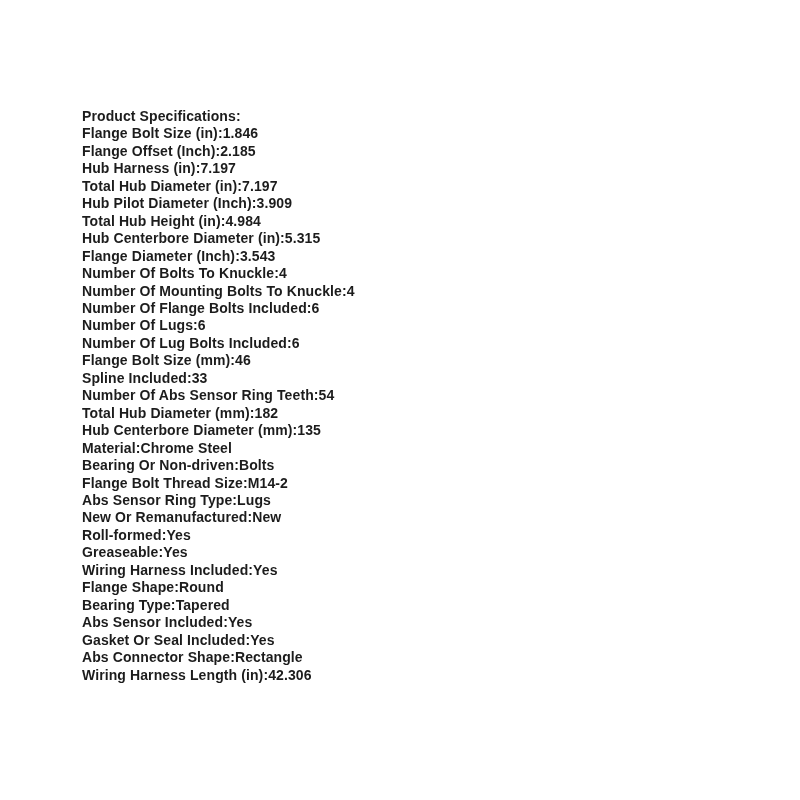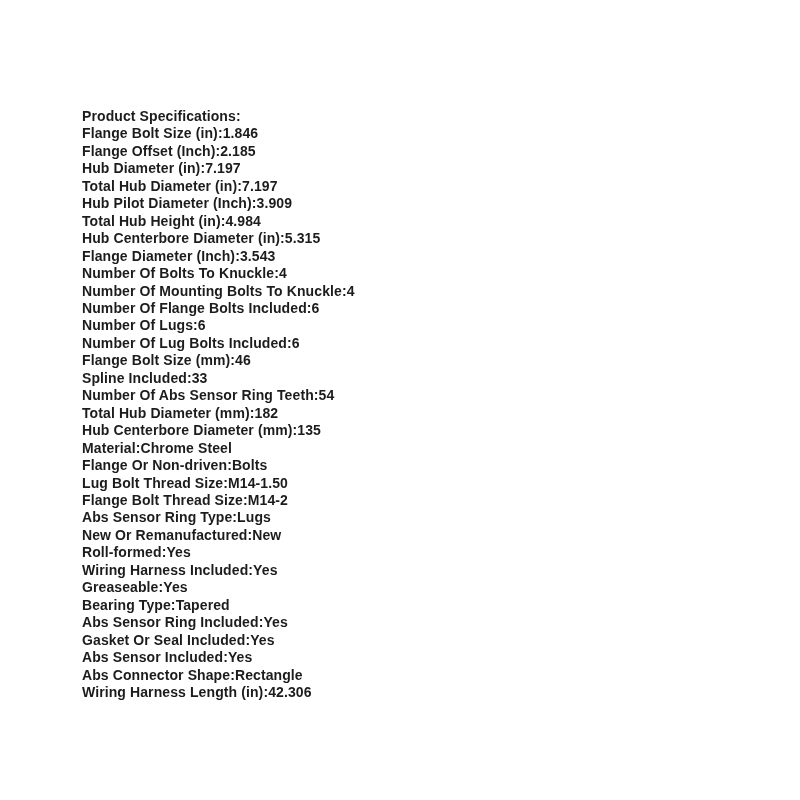--- a/index.html
+++ b/index.html
@@ -40,21 +40,21 @@
 <body>
 
 <div class="page">
   <div class="spec-block">
     <div class="spec-title">Product Specifications:</div>
     <div id="spec-list">
   <div class="spec-row"><span class="spec-label">Flange Bolt Size (in)</span><span class="spec-separator">:</span><span class="spec-value">1.846</span></div>
 
   <div class="spec-row"><span class="spec-label">Flange Offset (Inch)</span><span class="spec-separator">:</span><span class="spec-value">2.185</span></div>
 
-  <div class="spec-row"><span class="spec-label">Hub Diameter (in)</span><span class="spec-separator">:</span><span class="spec-value">7.197</span></div>
+  <div class="spec-row"><span class="spec-label">Hub Harness (in)</span><span class="spec-separator">:</span><span class="spec-value">7.197</span></div>
 
   <div class="spec-row"><span class="spec-label">Total Hub Diameter (in)</span><span class="spec-separator">:</span><span class="spec-value">7.197</span></div>
 
   <div class="spec-row"><span class="spec-label">Hub Pilot Diameter (Inch)</span><span class="spec-separator">:</span><span class="spec-value">3.909</span></div>
 
   <div class="spec-row"><span class="spec-label">Total Hub Height (in)</span><span class="spec-separator">:</span><span class="spec-value">4.984</span></div>
 
   <div class="spec-row"><span class="spec-label">Hub Centerbore Diameter (in)</span><span class="spec-separator">:</span><span class="spec-value">5.315</span></div>
 
   <div class="spec-row"><span class="spec-label">Flange Diameter (Inch)</span><span class="spec-separator">:</span><span class="spec-value">3.543</span></div>
@@ -75,43 +75,42 @@
 
   <div class="spec-row"><span class="spec-label">Number Of Abs Sensor Ring Teeth</span><span class="spec-separator">:</span><span class="spec-value">54</span></div>
 
   <div class="spec-row"><span class="spec-label">Total Hub Diameter (mm)</span><span class="spec-separator">:</span><span class="spec-value">182</span></div>
 
 
   <div class="spec-row"><span class="spec-label">Hub Centerbore Diameter (mm)</span><span class="spec-separator">:</span><span class="spec-value">135</span></div>
 
   <div class="spec-row"><span class="spec-label">Material</span><span class="spec-separator">:</span><span class="spec-value">Chrome Steel</span></div>
 
-  <div class="spec-row"><span class="spec-label">Flange Or Non-driven</span><span class="spec-separator">:</span><span class="spec-value">Bolts</span></div>
+  <div class="spec-row"><span class="spec-label">Bearing Or Non-driven</span><span class="spec-separator">:</span><span class="spec-value">Bolts</span></div>
 
-  <div class="spec-row"><span class="spec-label">Lug Bolt Thread Size</span><span class="spec-separator">:</span><span class="spec-value">M14-1.50</span></div>
 
   <div class="spec-row"><span class="spec-label">Flange Bolt Thread Size</span><span class="spec-separator">:</span><span class="spec-value">M14-2</span></div>
 
   <div class="spec-row"><span class="spec-label">Abs Sensor Ring Type</span><span class="spec-separator">:</span><span class="spec-value">Lugs</span></div>
 
   <div class="spec-row"><span class="spec-label">New Or Remanufactured</span><span class="spec-separator">:</span><span class="spec-value">New</span></div>
 
   <div class="spec-row"><span class="spec-label">Roll-formed</span><span class="spec-separator">:</span><span class="spec-value">Yes</span></div>
 
+  <div class="spec-row"><span class="spec-label">Greaseable</span><span class="spec-separator">:</span><span class="spec-value">Yes</span></div>
+
   <div class="spec-row"><span class="spec-label">Wiring Harness Included</span><span class="spec-separator">:</span><span class="spec-value">Yes</span></div>
 
-  <div class="spec-row"><span class="spec-label">Greaseable</span><span class="spec-separator">:</span><span class="spec-value">Yes</span></div>
-
+  <div class="spec-row"><span class="spec-label">Flange Shape</span><span class="spec-separator">:</span><span class="spec-value">Round</span></div>
 
   <div class="spec-row"><span class="spec-label">Bearing Type</span><span class="spec-separator">:</span><span class="spec-value">Tapered</span></div>
 
-  <div class="spec-row"><span class="spec-label">Abs Sensor Ring Included</span><span class="spec-separator">:</span><span class="spec-value">Yes</span></div>
+
+  <div class="spec-row"><span class="spec-label">Abs Sensor Included</span><span class="spec-separator">:</span><span class="spec-value">Yes</span></div>
 
   <div class="spec-row"><span class="spec-label">Gasket Or Seal Included</span><span class="spec-separator">:</span><span class="spec-value">Yes</span></div>
-
-  <div class="spec-row"><span class="spec-label">Abs Sensor Included</span><span class="spec-separator">:</span><span class="spec-value">Yes</span></div>
 
   <div class="spec-row"><span class="spec-label">Abs Connector Shape</span><span class="spec-separator">:</span><span class="spec-value">Rectangle</span></div>
 
   <div class="spec-row"><span class="spec-label">Wiring Harness Length (in)</span><span class="spec-separator">:</span><span class="spec-value">42.306</span></div>
 </div>
   </div>
 </div>
 
 </body></html>

